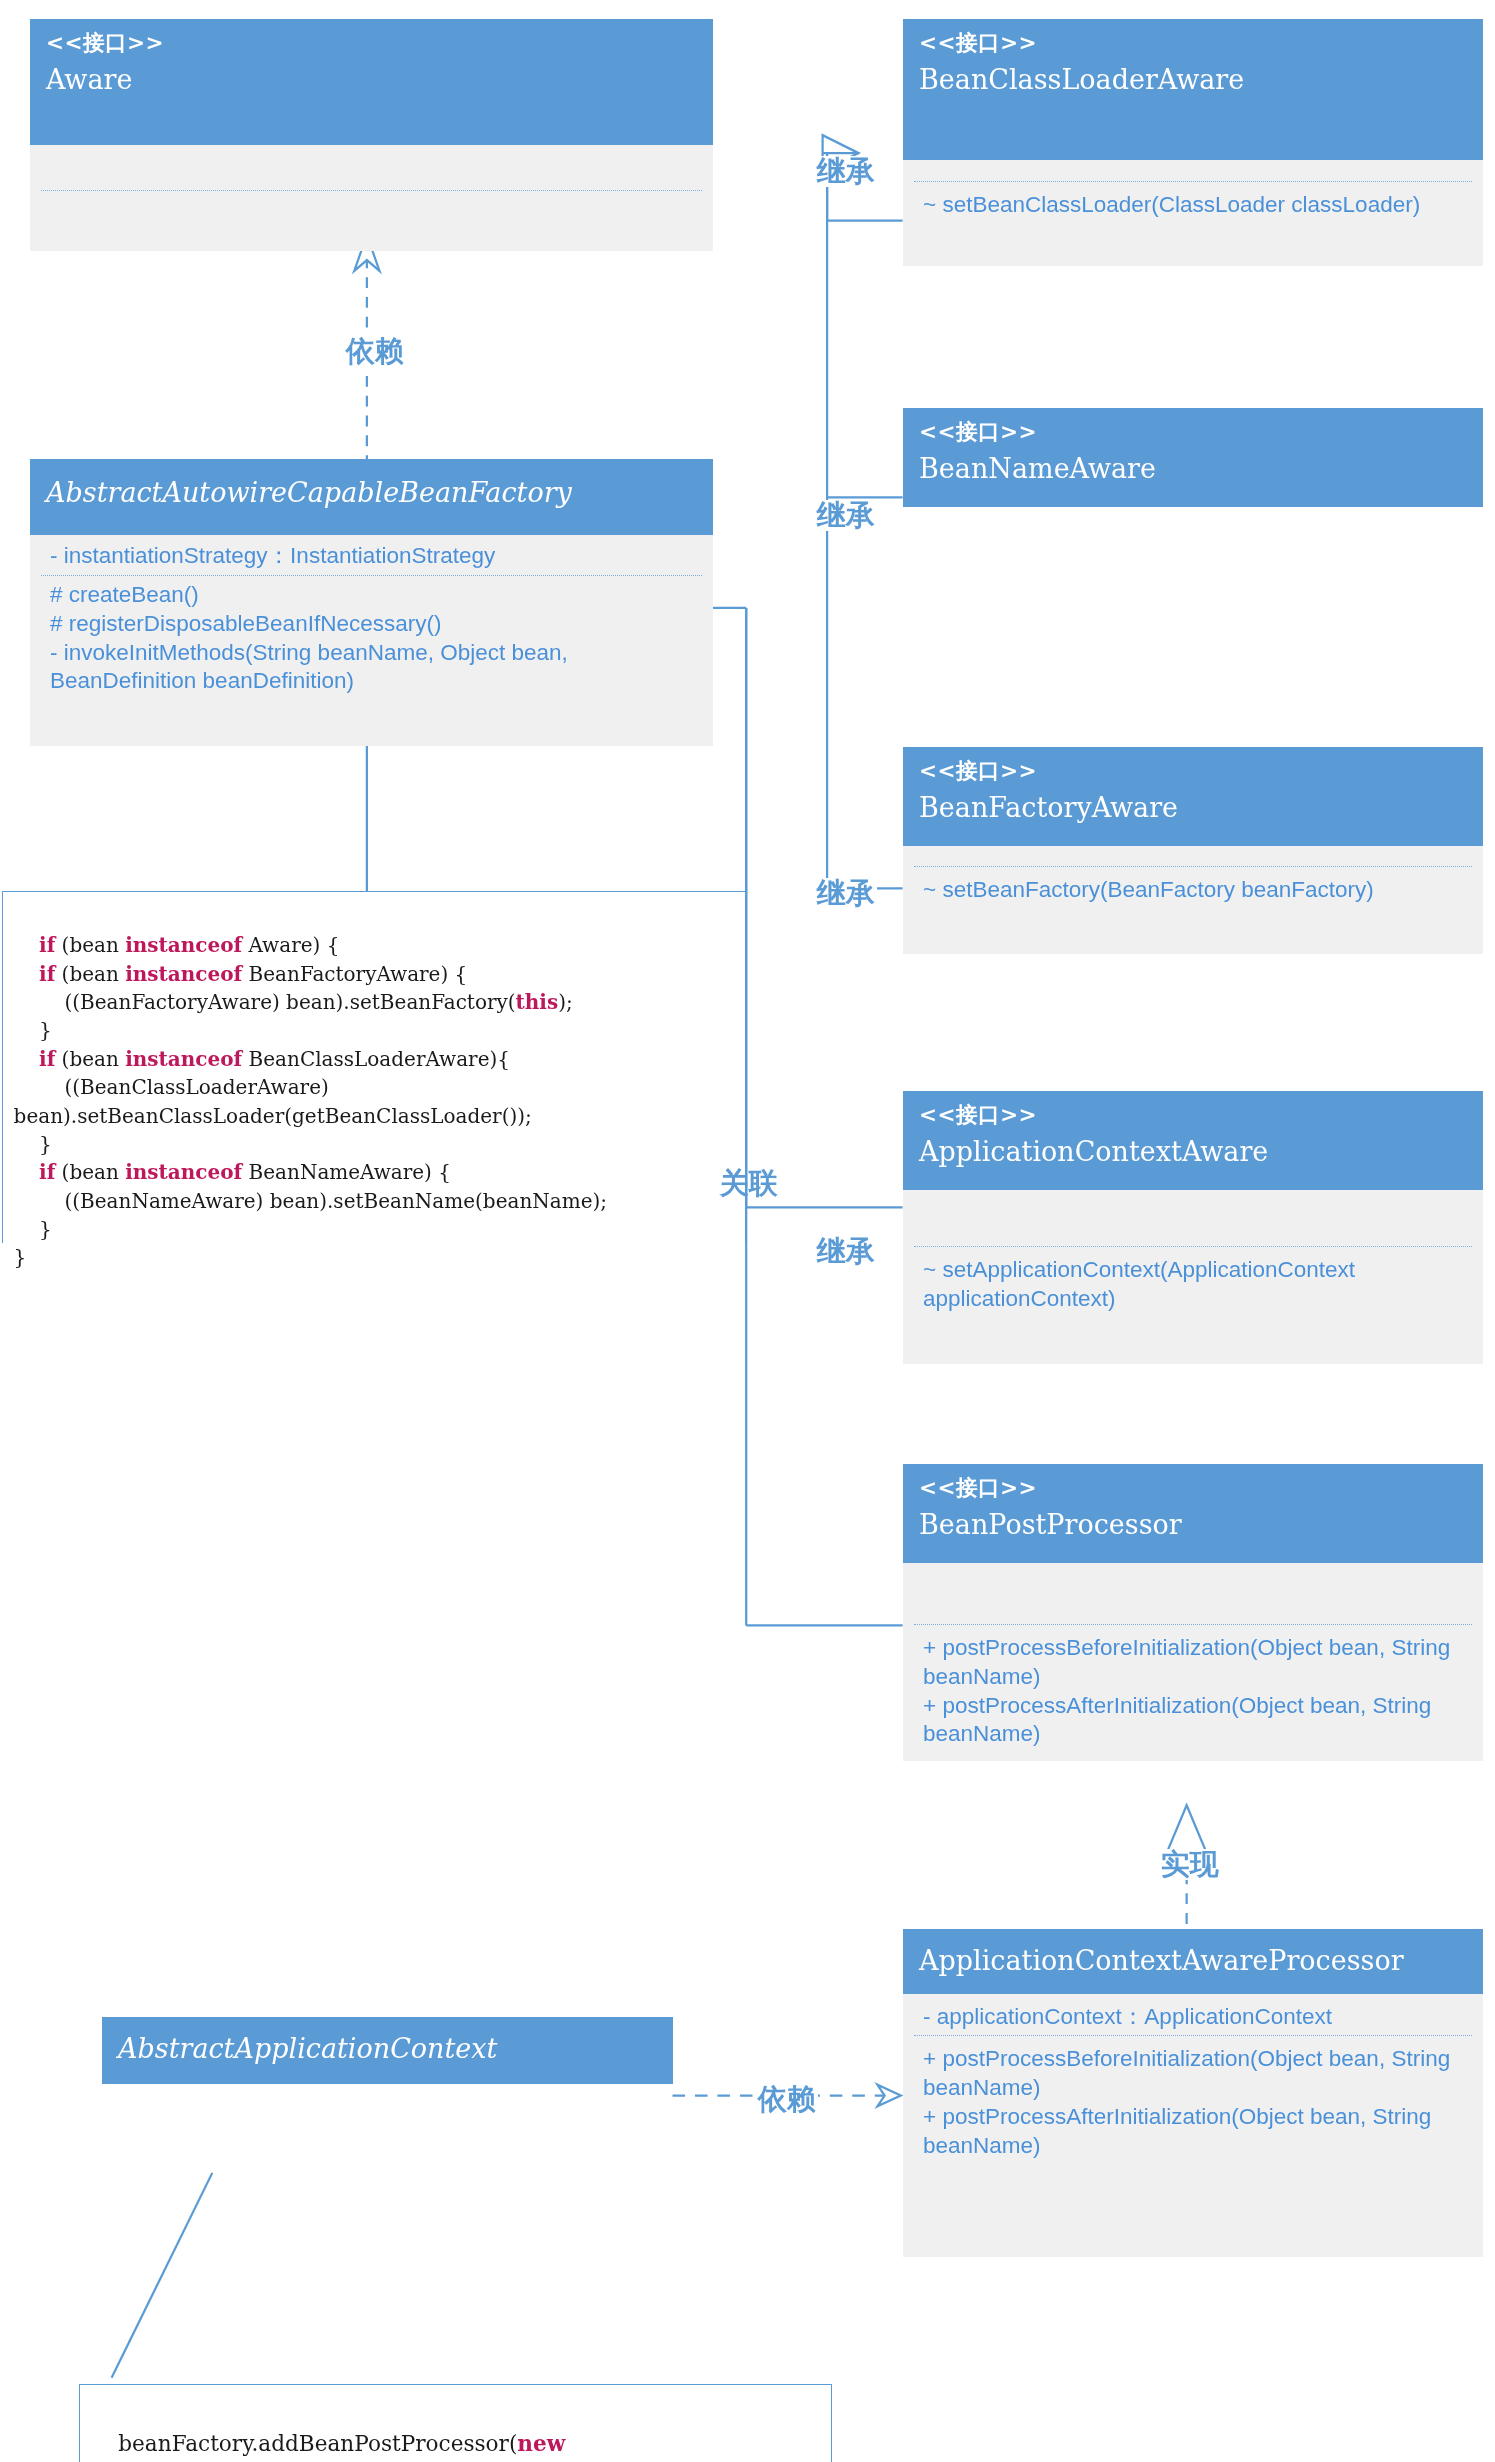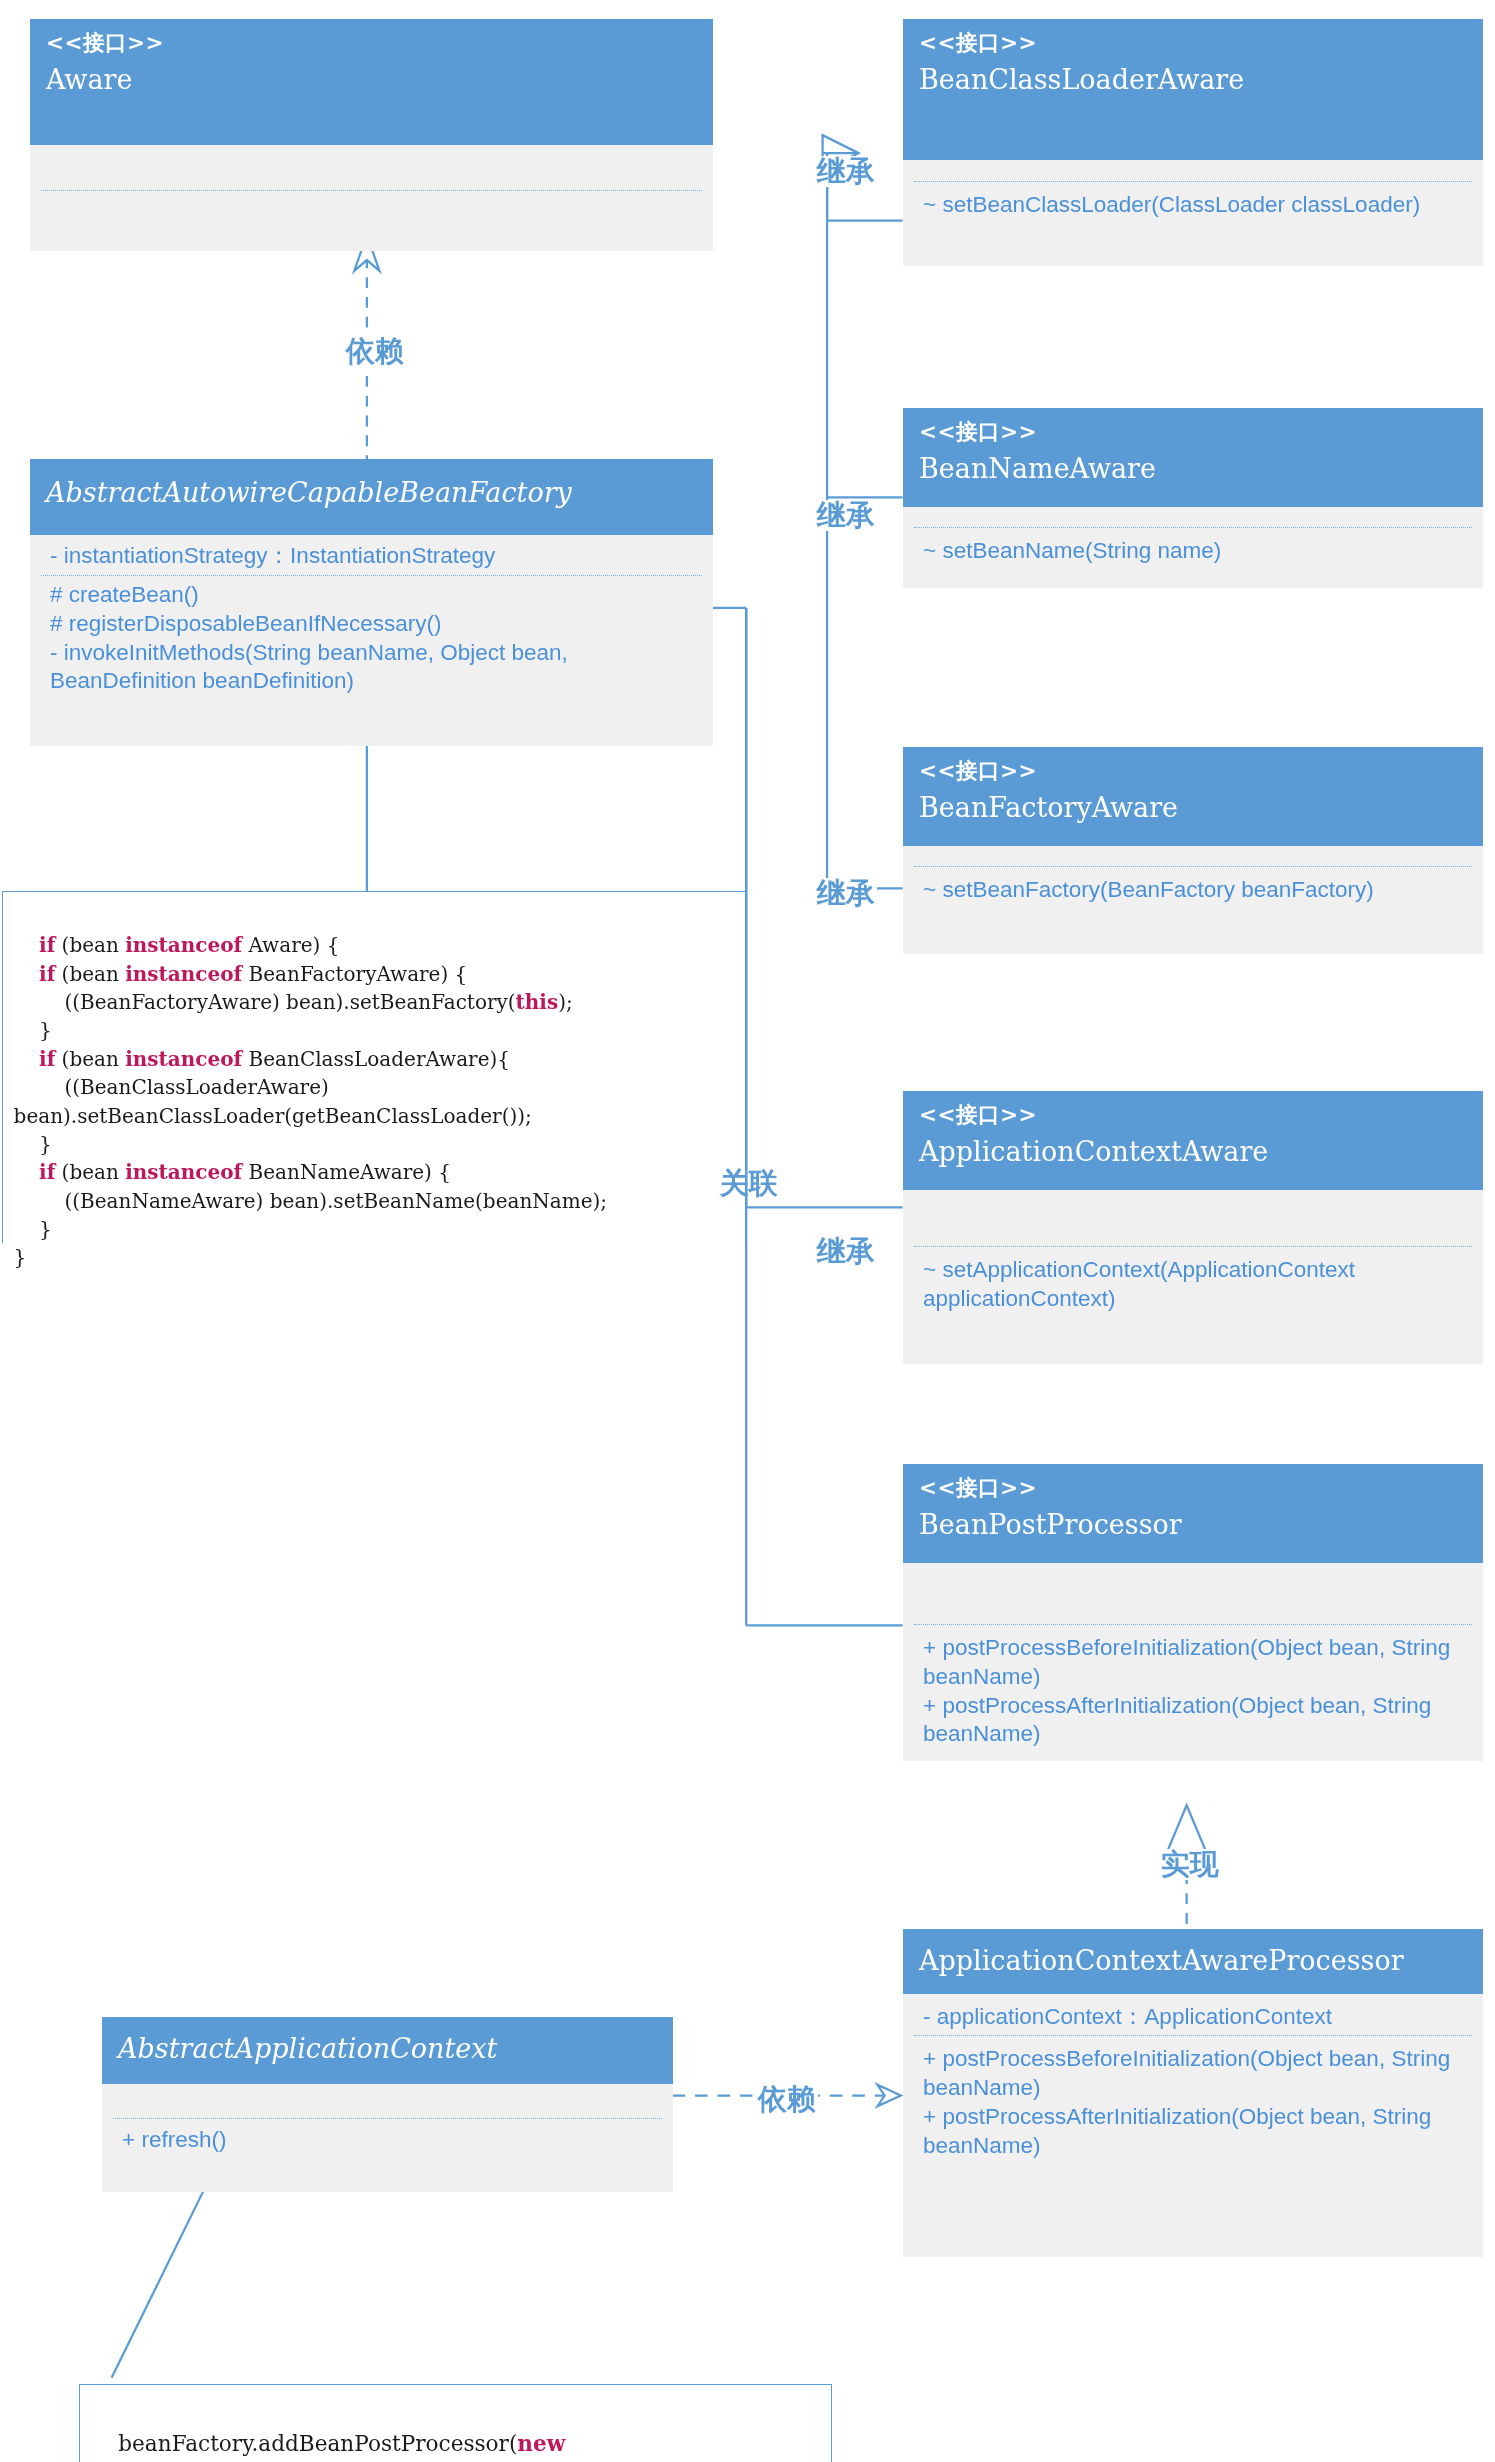--- a/index.html
+++ b/index.html
@@ -137,25 +137,20 @@
       <div class="sep"></div>
       <div class="ops">~ setBeanClassLoader(ClassLoader classLoader)</div>
     </div>
   </div>
 
   <div class="uml" style="left:903px;top:396px;width:580px;">
     <div class="hdr" style="height:99px;">
       <div class="stereo">&lt;&lt;接口&gt;&gt;</div>
       <div class="cname">BeanNameAware</div>
     </div>
-    <div class="body" style="height:81px;">
-      <div class="pad" style="height:20px;"></div>
-      <div class="sep"></div>
-      <div class="ops">~ setBeanName(String name)</div>
-    </div>
   </div>
 
   <div class="uml" style="left:903px;top:735px;width:580px;">
     <div class="hdr" style="height:99px;">
       <div class="stereo">&lt;&lt;接口&gt;&gt;</div>
       <div class="cname">BeanFactoryAware</div>
     </div>
     <div class="body" style="height:108px;">
       <div class="pad" style="height:20px;"></div>
       <div class="sep"></div>
@@ -215,25 +210,20 @@
         <div># createBean()</div>
         <div># registerDisposableBeanIfNecessary()</div>
         <div>- invokeInitMethods(String beanName, Object bean, BeanDefinition beanDefinition)</div>
       </div>
     </div>
   </div>
 
   <div class="uml" style="left:102px;top:2005px;width:571px;">
     <div class="hdr" style="height:67px;padding-top:14.4px;">
       <div class="cname italic" style="margin-top:0;">AbstractApplicationContext</div>
-    </div>
-    <div class="body" style="height:108px;">
-      <div class="pad" style="height:34px;"></div>
-      <div class="sep"></div>
-      <div class="ops" style="padding-top:7.2px;">+ refresh()</div>
     </div>
   </div>
 
   <div class="code" style="left:1.8px;top:879px;width:744px;height:352px;border-bottom:none;">
     <span><span class="kw">if</span> (bean <span class="kw">instanceof</span> Aware) {
     <span class="kw">if</span> (bean <span class="kw">instanceof</span> BeanFactoryAware) {
         ((BeanFactoryAware) bean).setBeanFactory(<span class="kw">this</span>);
     }
     <span class="kw">if</span> (bean <span class="kw">instanceof</span> BeanClassLoaderAware){
         ((BeanClassLoaderAware)

